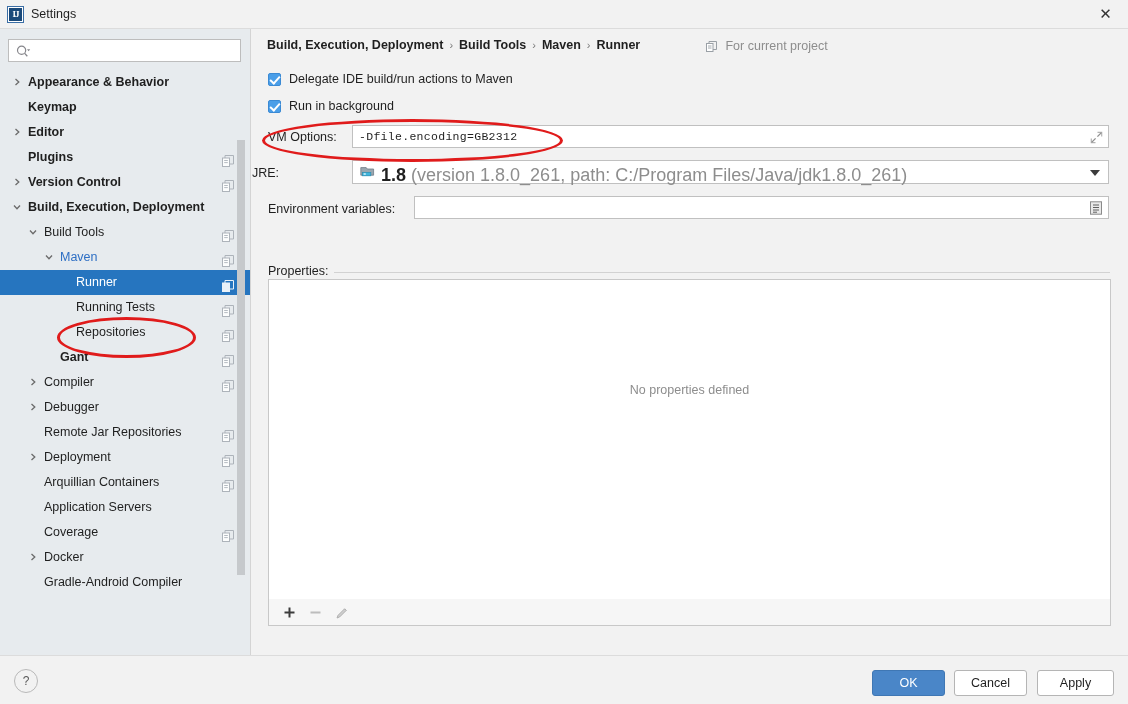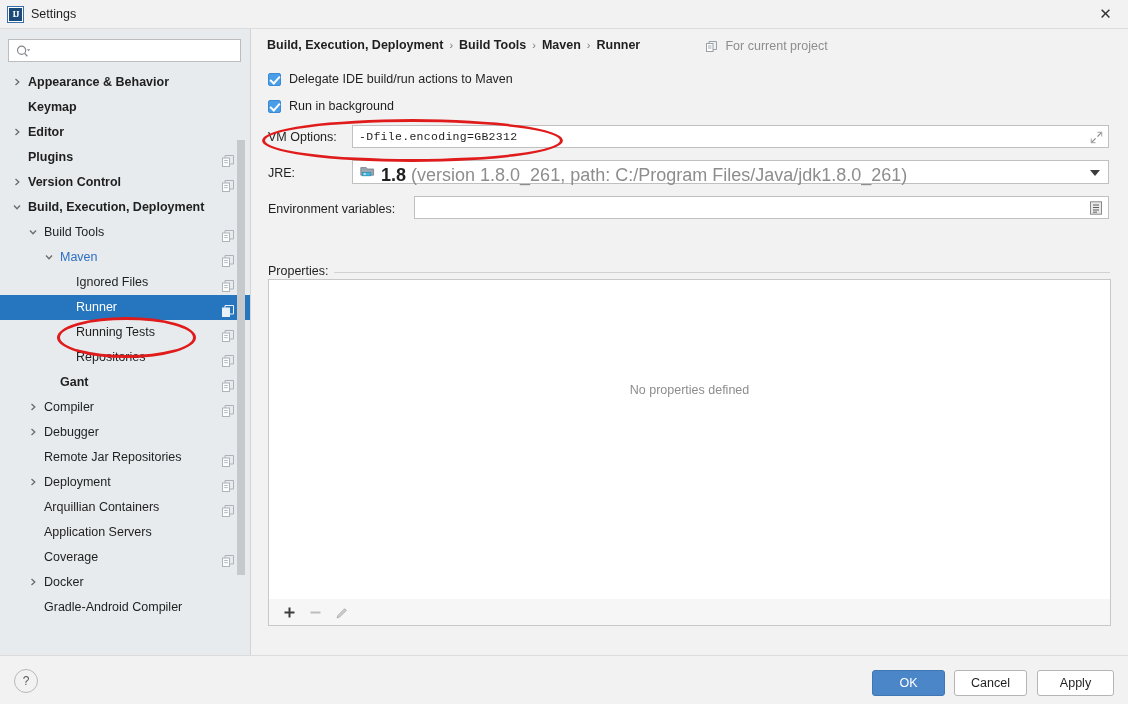--- a/index.html
+++ b/index.html
@@ -464,29 +464,20 @@
               <path d="M3 3 V0.5 H11.5 V9 H7.5" fill="none" stroke="#a7aeb5" stroke-width="1"></path>
               <line x1="2.2" y1="5.5" x2="5.8" y2="5.5" stroke="#a7aeb5" stroke-width="0.9"></line>
               <line x1="2.2" y1="7.6" x2="5.8" y2="7.6" stroke="#a7aeb5" stroke-width="0.9"></line>
             </svg></span>
         </div>
         <div class="tree-row">
           <div class="tr-arrow" style="left: 42px;"><svg width="10" height="10" viewBox="0 0 10 10" style="vertical-align:-1px">
               <path d="M2 3.5 L5 6.8 L8 3.5" fill="none" stroke="#6b6b6b" stroke-width="1.3"></path>
             </svg></div>
           <div class="tr-label blue" style="left: 60px;">Maven</div>
-          <span class="copy-icon"><svg width="12" height="12" viewBox="0 0 12 12">
-              <rect x="0.5" y="3" width="7" height="8.5" fill="#ffffff" stroke="#a7aeb5" stroke-width="1"></rect>
-              <path d="M3 3 V0.5 H11.5 V9 H7.5" fill="none" stroke="#a7aeb5" stroke-width="1"></path>
-              <line x1="2.2" y1="5.5" x2="5.8" y2="5.5" stroke="#a7aeb5" stroke-width="0.9"></line>
-              <line x1="2.2" y1="7.6" x2="5.8" y2="7.6" stroke="#a7aeb5" stroke-width="0.9"></line>
-            </svg></span>
-        </div>
-        <div class="tree-row">
-          <div class="tr-label" style="left: 76px;">Ignored Files</div>
           <span class="copy-icon"><svg width="12" height="12" viewBox="0 0 12 12">
               <rect x="0.5" y="3" width="7" height="8.5" fill="#ffffff" stroke="#a7aeb5" stroke-width="1"></rect>
               <path d="M3 3 V0.5 H11.5 V9 H7.5" fill="none" stroke="#a7aeb5" stroke-width="1"></path>
               <line x1="2.2" y1="5.5" x2="5.8" y2="5.5" stroke="#a7aeb5" stroke-width="0.9"></line>
               <line x1="2.2" y1="7.6" x2="5.8" y2="7.6" stroke="#a7aeb5" stroke-width="0.9"></line>
             </svg></span>
         </div>
         <div class="tree-row selected">
           <div class="tr-label" style="left: 76px;">Runner</div>
           <span class="copy-icon"><svg width="12" height="12" viewBox="0 0 12 12">
@@ -631,21 +622,21 @@
       <div class="tf-icon-btn">
         <svg width="13" height="13" viewBox="0 0 13 13">
           <path d="M7.5 1.3 L11.7 1.3 L11.7 5.5" fill="none" stroke="#b4b4b4" stroke-width="1.2"></path>
           <line x1="11.4" y1="1.6" x2="7.4" y2="5.6" stroke="#8f8f8f" stroke-width="1.3"></line>
           <path d="M5.5 11.7 L1.3 11.7 L1.3 7.5" fill="none" stroke="#b4b4b4" stroke-width="1.2"></path>
           <line x1="1.6" y1="11.4" x2="5.6" y2="7.4" stroke="#8f8f8f" stroke-width="1.3"></line>
         </svg>
       </div>
     </div>
 
-    <div class="field-label" style="left:17px; top:137px">JRE:</div>
+    <div class="field-label" style="left:1px; top:137px">JRE:</div>
     <div class="combo" style="left:101px; top:131px; width:757px; height:24px">
       <svg class="combo-jre-icon" viewBox="0 0 15 13">
         <path d="M0.8 2.6 L6.2 2.6 L7.4 4.0 L13.6 4.0 L13.6 10.2 L0.8 10.2 Z" fill="#9aa7b0" stroke="#6d7b85" stroke-width="0.8"></path>
         <rect x="2.4" y="7.4" width="8.4" height="3.4" fill="#3fb6dd" stroke="#2d8fb5" stroke-width="0.7"></rect>
         <rect x="3.6" y="8.4" width="2.2" height="1.2" fill="#ffffff"></rect>
       </svg>
       <div class="combo-text">
         <b>1.8</b>
         <span>(version 1.8.0_261, path: C:/Program Files/Java/jdk1.8.0_261)</span>
       </div>

